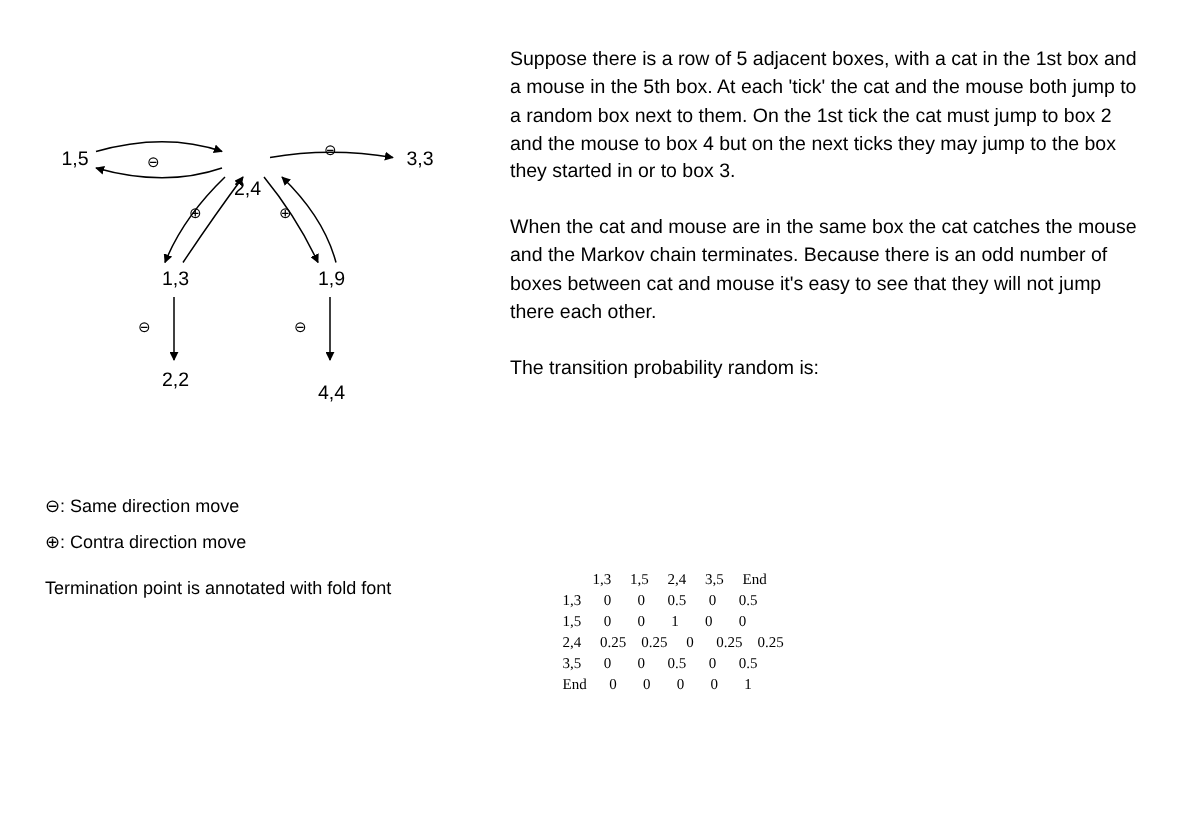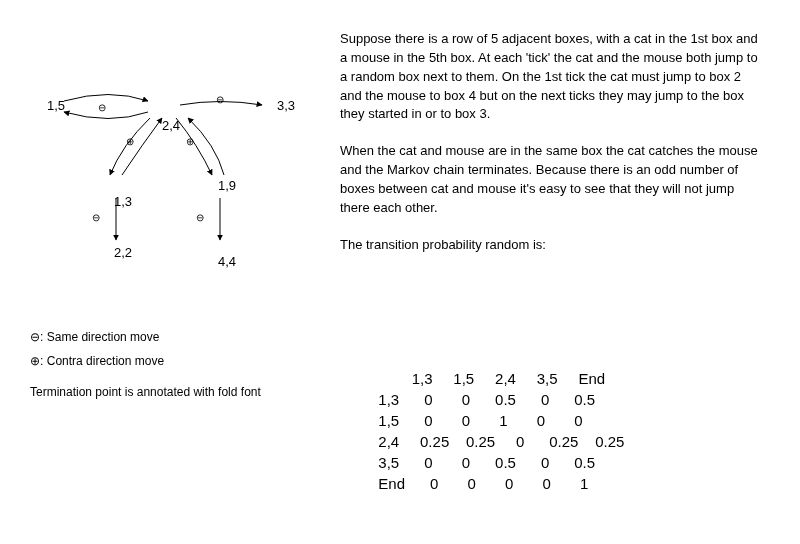--- a/index.html
+++ b/index.html
@@ -23,21 +23,21 @@
     left: 340px;
     top: 30px;
     width: 420px;
     line-height: 1.45;
   }
   .right-col p { margin-bottom: 18px; }
   .diagram { position: relative; width: 280px; height: 200px; }
   .node {
     position: absolute;
     font-size: 13px;
-    text-align: right;
+    text-align: center;
     width: 30px;
   }
   .bold { font-weight: normal; }
   .edge-label {
     position: absolute;
     font-size: 10px;
     color: #000;
   }
   .legend {
     position: absolute;
@@ -48,23 +48,23 @@
   }
   .footnote {
     position: absolute;
     left: 30px;
     top: 385px;
     font-size: 12px;
   }
   .matrix {
     position: absolute;
     left: 370px;
-    top: 368px;
-    font-family: Liberation Sans, sans-serif;
-    font-size: 15px;
+    top: 380px;
+    font-family: Liberation Serif, serif;
+    font-size: 10px;
     line-height: 1.4;
     white-space: pre;
   }
   svg.arrows { position: absolute; left: 0; top: 0; }
 </style>
 </head>
 <body>
 
 <div class="left-col">
   <div class="diagram">
@@ -87,21 +87,21 @@
       <path d="M194,85 Q186,55 158,28" fill="none" stroke="#000" stroke-width="1" marker-end="url(#ah)"></path>
 
       <line x1="86" y1="108" x2="86" y2="150" stroke="#000" stroke-width="1" marker-end="url(#ah)"></line>
 
       <line x1="190" y1="108" x2="190" y2="150" stroke="#000" stroke-width="1" marker-end="url(#ah)"></line>
     </svg>
 
     <div class="node" style="left:5px; top:8px;">1,5</div>
     <div class="node" style="left:120px; top:8px;margin-top:20px;">2,4</div>
     <div class="node bold" style="left:235px; top:8px;">3,3</div>
-    <div class="node" style="left:72px; top:88px;margin-top:16px;">1,3</div>
+    <div class="node" style="left:72px; top:88px;">1,3</div>
     <div class="node" style="left:176px; top:88px;">1,9</div>
     <div class="node bold" style="left:72px; top:155px;">2,2</div>
     <div class="node bold" style="left:176px; top:164px;">4,4</div>
 
     <span class="edge-label" style="left:68px; top:12px;">⊖</span>
     <span class="edge-label" style="left:186px; top:4px;">⊖</span>
     <span class="edge-label" style="left:96px; top:46px;">⊕</span>
     <span class="edge-label" style="left:156px; top:46px;">⊕</span>
     <span class="edge-label" style="left:62px; top:122px;">⊖</span>
     <span class="edge-label" style="left:166px; top:122px;">⊖</span>

